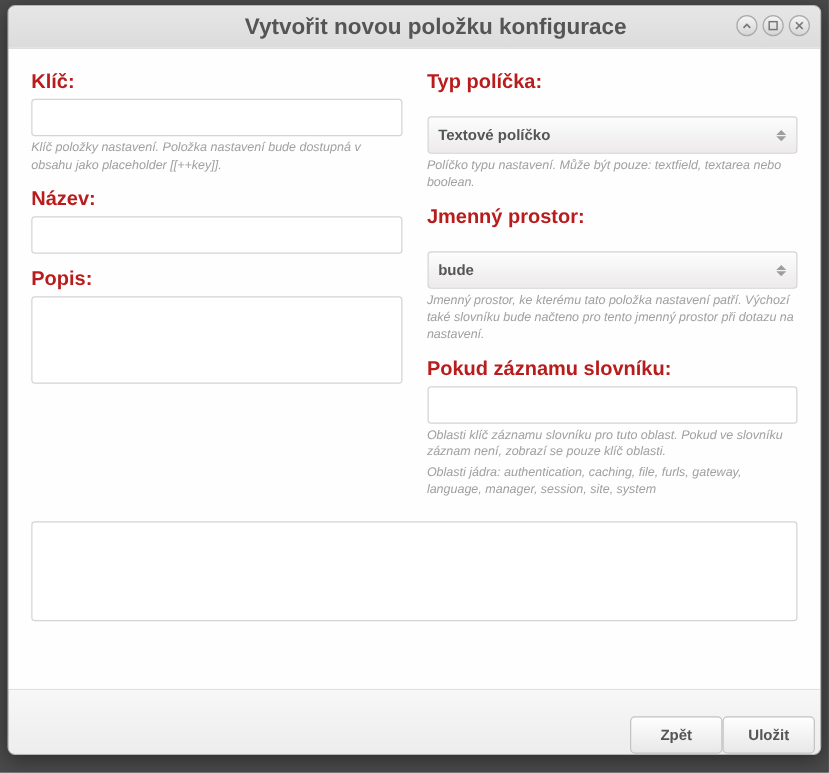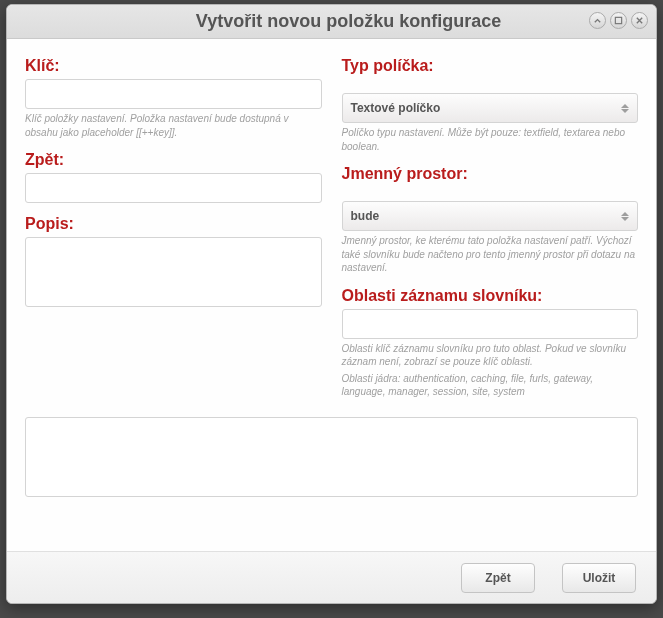--- a/index.html
+++ b/index.html
@@ -66,22 +66,22 @@
   .select .arrows .up { border-bottom:4px solid #9e9e9e; }
   .select .arrows .dn { border-top:4px solid #9e9e9e; }
 
   .help { color: #a0a0a0; font-style: italic; font-size: 10px; line-height: 1.35; margin-top: 3px; }
 
   .bbar {
     height: 52px;
     border-top: 1px solid #e0e0e0;
     background: linear-gradient(#f7f7f7,#ededed);
     border-radius: 0 0 6px 6px;
-    display: flex; align-items: center; justify-content: flex-end;
-    gap: 27px; padding: 0 20px;
+    display: flex; align-items: flex-end; justify-content: flex-end;
+    gap: 0; padding: 0 4px;
   }
   .btn {
     min-width: 74px; height: 30px;
     background: linear-gradient(#fefefe,#e8e8e8);
     border: 1px solid #c4c4c4; border-radius: 4px;
     font-weight: bold; color: #555; cursor: pointer;
     font-size: 12px;
   }
 
   .lexarea { height: 30px; }
@@ -117,21 +117,21 @@
     <div class="cols">
       <div class="col">
 
         <div class="field">
           <label class="label">Klíč:</label>
           <input class="input" type="text" style="">
           <div class="help">Klíč položky nastavení. Položka nastavení bude dostupná v obsahu jako placeholder [[++key]].</div>
         </div>
 
         <div class="field">
-          <label class="label">Zpět:</label>
+          <label class="label">Název:</label>
           <input class="input" type="text" style="">
         </div>
 
         <div class="field">
           <label class="label">Popis:</label>
           <textarea class="textarea" style=""></textarea>
         </div>
 
       </div>
 
@@ -155,21 +155,21 @@
             <span>bude</span>
             <span class="arrows">
                 <span class="up"></span>
                 <span class="dn"></span>
               </span>
           </div>
           <div class="help">Jmenný prostor, ke kterému tato položka nastavení patří. Výchozí také slovníku bude načteno pro tento jmenný prostor při dotazu na nastavení.</div>
         </div>
 
         <div class="field">
-          <label class="label">Oblasti záznamu slovníku:</label>
+          <label class="label">Pokud záznamu slovníku:</label>
           <input class="input lexarea" type="text" style="">
           <div class="help">Oblasti klíč záznamu slovníku pro tuto oblast. Pokud ve slovníku záznam není, zobrazí se pouze klíč oblasti.</div>
           <div class="help">Oblasti jádra: authentication, caching, file, furls, gateway, language, manager, session, site, system</div>
         </div>
 
       </div>
     </div>
 
     <div class="field" style="margin-top:6px;">
       <textarea class="textarea big" style=""></textarea>

